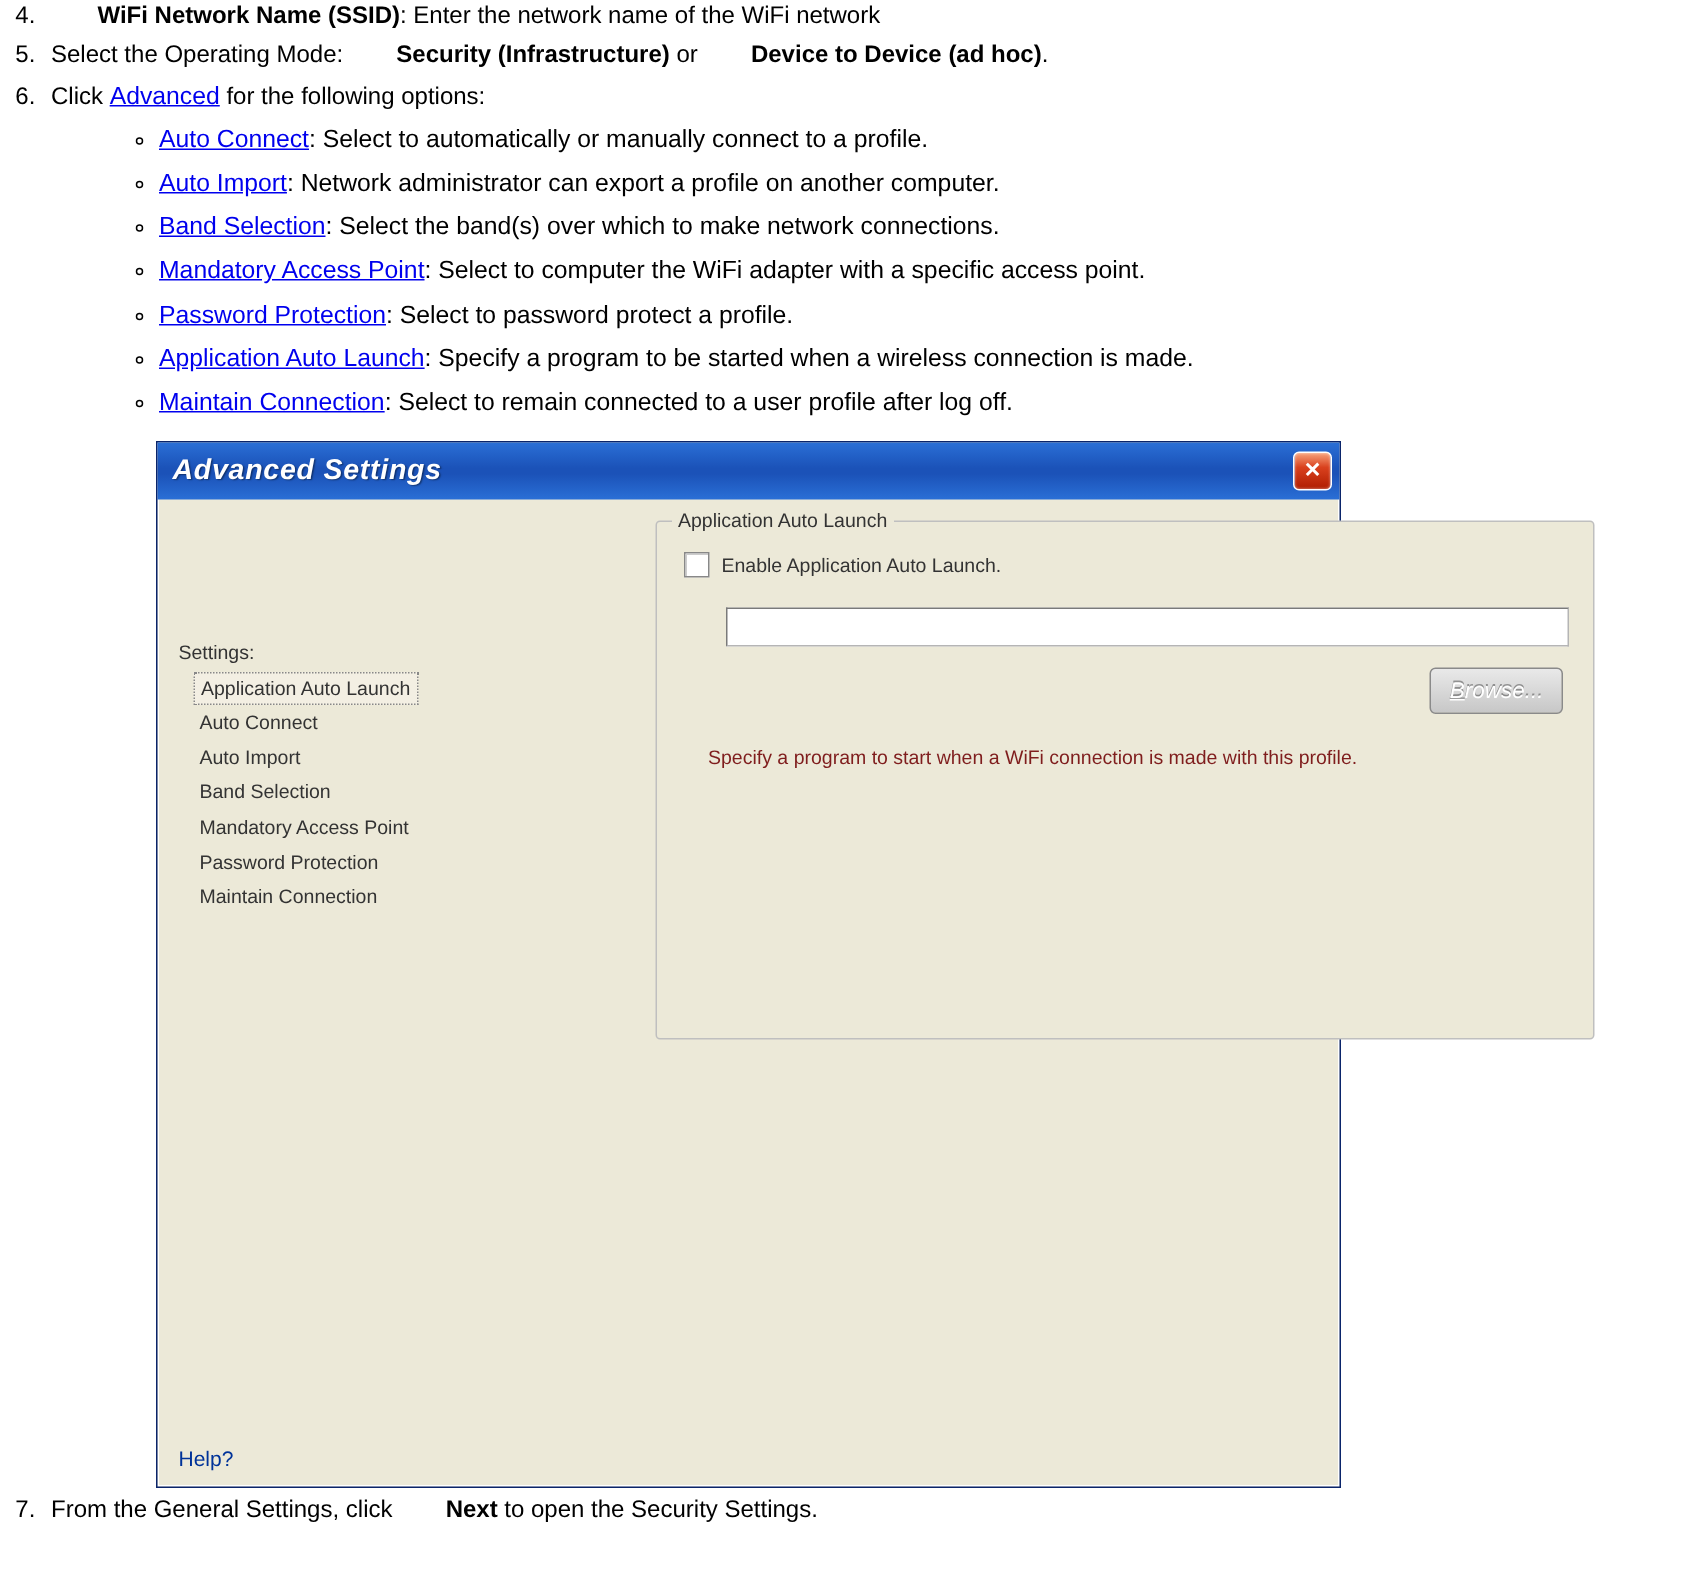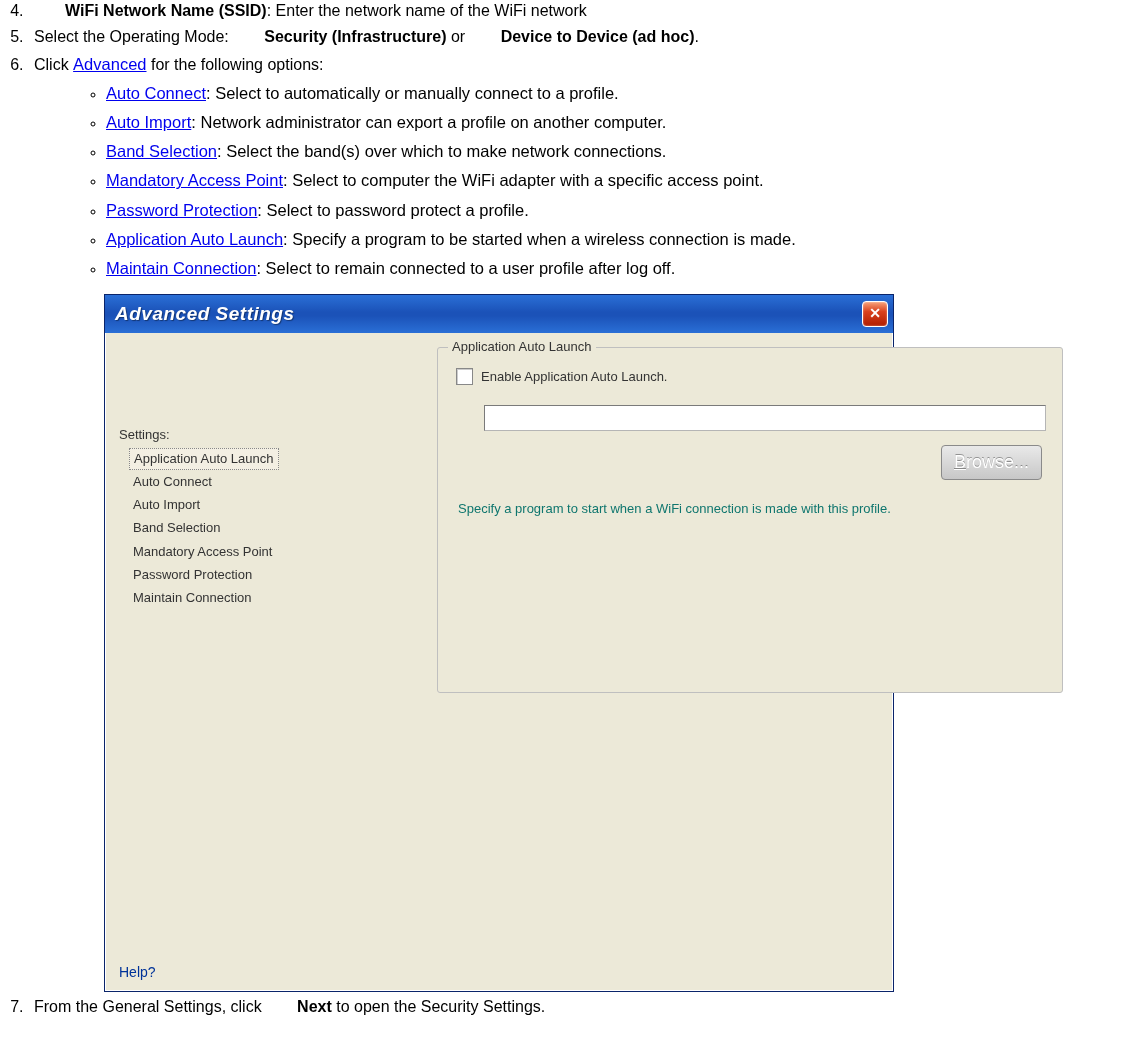--- a/index.html
+++ b/index.html
@@ -156,28 +156,29 @@
   .browse-row {
     display:flex; justify-content:flex-end; margin-right:4px; margin-bottom:20px;
   }
   .browse-btn {
     background: linear-gradient(to bottom, #e9e9e9, #c7c7c7);
     border:1px solid #8a8a8a;
     border-radius:4px;
     color:#fff;
     text-shadow: 0 -1px 0 rgba(0,0,0,.35);
     font-weight:400;
-    font-size:18px;
+    font-size:15px;
     padding: 4px 12px;
     font-family: Tahoma, sans-serif;
+    font-style: italic;
   }
   .browse-btn span.u { text-decoration: underline; }
   .desc-text {
-    color:#0f766e;
-    margin: 0 4px 0 4px;
+    color:#7f1d1d;
+    margin: 0 4px 0 18px;
     line-height:1.35;
   }
   .dialog-footer {
     margin-top:auto;
     display:flex;
     align-items:flex-start;
     justify-content:space-between;
     padding-top: 10px;
   }
   .help-link {

